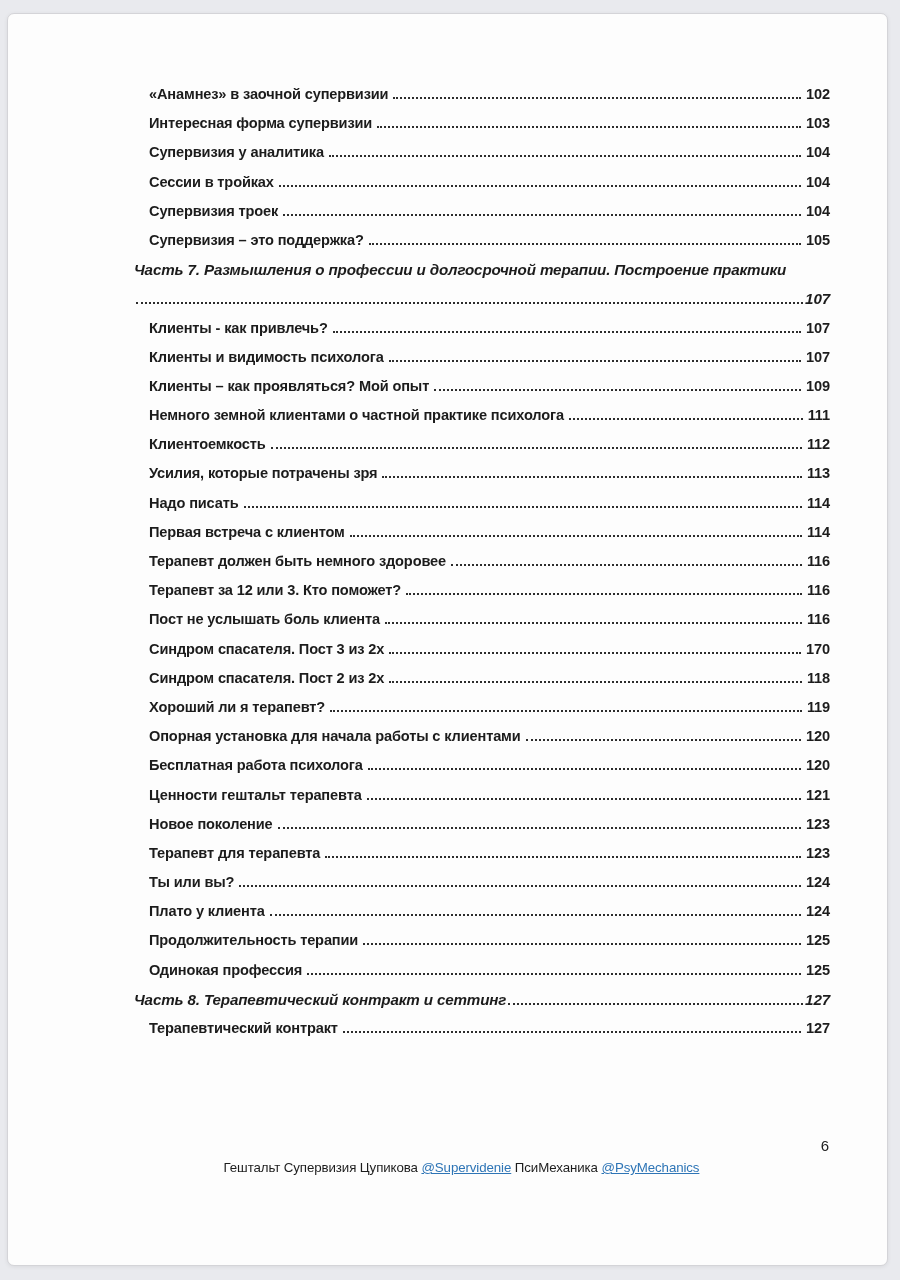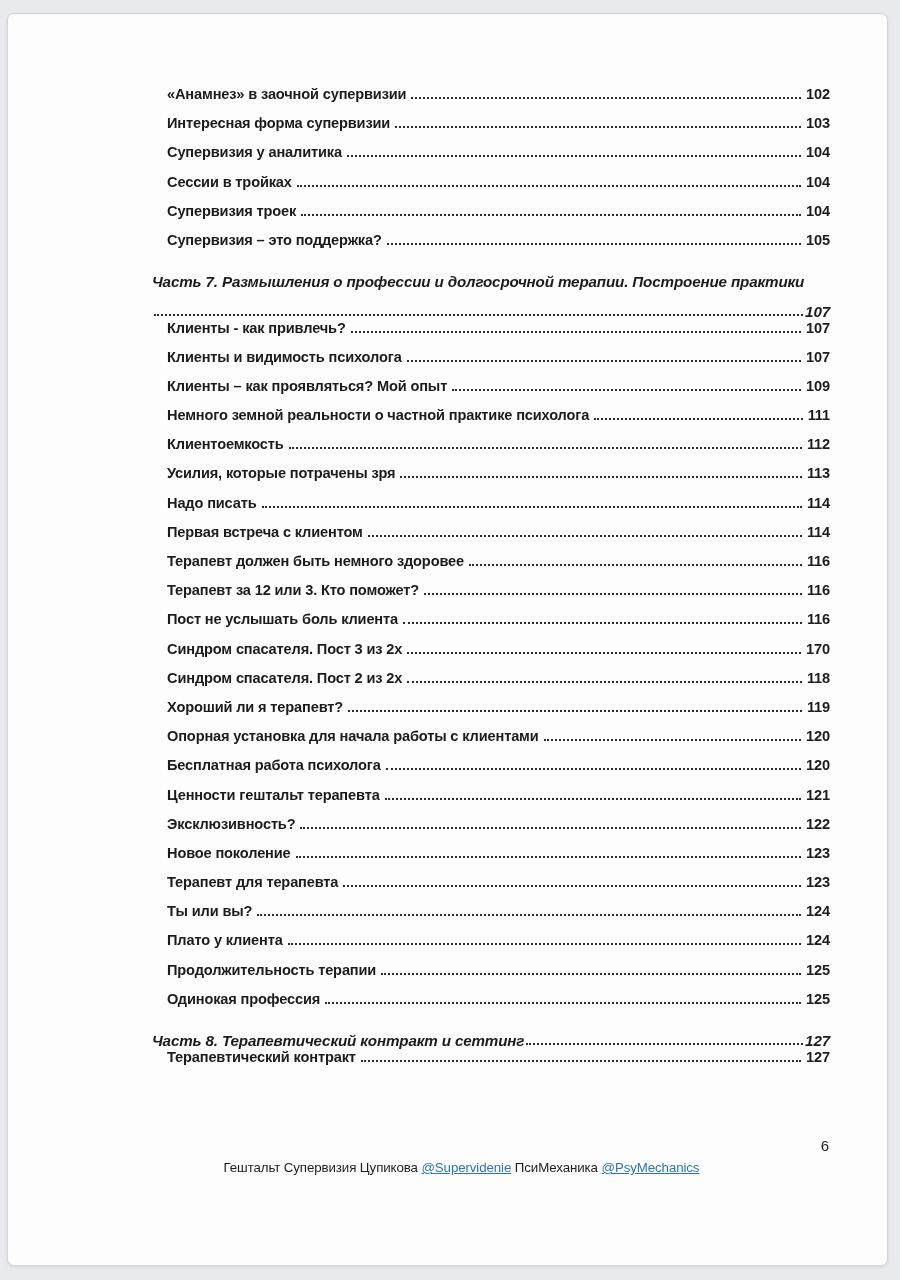--- a/index.html
+++ b/index.html
@@ -17,40 +17,39 @@
     top: 13px;
     width: 879px;
     height: 1251px;
     background: #fdfdfd;
     border: 1px solid #d4d4d8;
     border-radius: 7px;
     box-shadow: 0 1px 4px rgba(0,0,0,0.07);
   }
   .toc {
     position: absolute;
-    left: 144px;
+    left: 126px;
     right: 57px;
     top: 72px;
     color: #1c1c1c;
   }
   .row {
     display: flex;
     align-items: baseline;
     height: 29.2px;
     font-size: 14.6px;
     font-weight: 700;
     letter-spacing: -0.15px;
     white-space: nowrap;
   }
   .row.item { padding-left: 15px; }
   .row.section {
     font-size: 15.2px;
     font-style: italic;
     padding-left: 0;
-    align-items: flex-end;
   }
   .title { flex: 0 0 auto; }
   .leader {
     flex: 1 1 auto;
     min-width: 12px;
     border-bottom: 2.4px dotted #2c2c2c;
     margin: 0 5px 4px 5px;
   }
   .row.section .leader { margin-left: 2px; margin-right: 2px; }
   .pnum { flex: 0 0 auto; }
@@ -129,21 +128,21 @@
         <span class="title">Клиенты и видимость психолога</span>
         <span class="leader"></span>
         <span class="pnum">107</span>
       </div>
       <div class="row item">
         <span class="title">Клиенты – как проявляться? Мой опыт</span>
         <span class="leader"></span>
         <span class="pnum">109</span>
       </div>
       <div class="row item">
-        <span class="title">Немного земной реальности о частной практике психолога</span>
+        <span class="title">Немного земной клиентами о частной практике психолога</span>
         <span class="leader"></span>
         <span class="pnum">111</span>
       </div>
       <div class="row item">
         <span class="title">Клиентоемкость</span>
         <span class="leader"></span>
         <span class="pnum">112</span>
       </div>
       <div class="row item">
         <span class="title">Усилия, которые потрачены зря</span>
@@ -197,25 +196,20 @@
       </div>
       <div class="row item">
         <span class="title">Бесплатная работа психолога</span>
         <span class="leader"></span>
         <span class="pnum">120</span>
       </div>
       <div class="row item">
         <span class="title">Ценности гештальт терапевта</span>
         <span class="leader"></span>
         <span class="pnum">121</span>
-      </div>
-      <div class="row item">
-        <span class="title">Эксклюзивность?</span>
-        <span class="leader"></span>
-        <span class="pnum">122</span>
       </div>
       <div class="row item">
         <span class="title">Новое поколение</span>
         <span class="leader"></span>
         <span class="pnum">123</span>
       </div>
       <div class="row item">
         <span class="title">Терапевт для терапевта</span>
         <span class="leader"></span>
         <span class="pnum">123</span>

